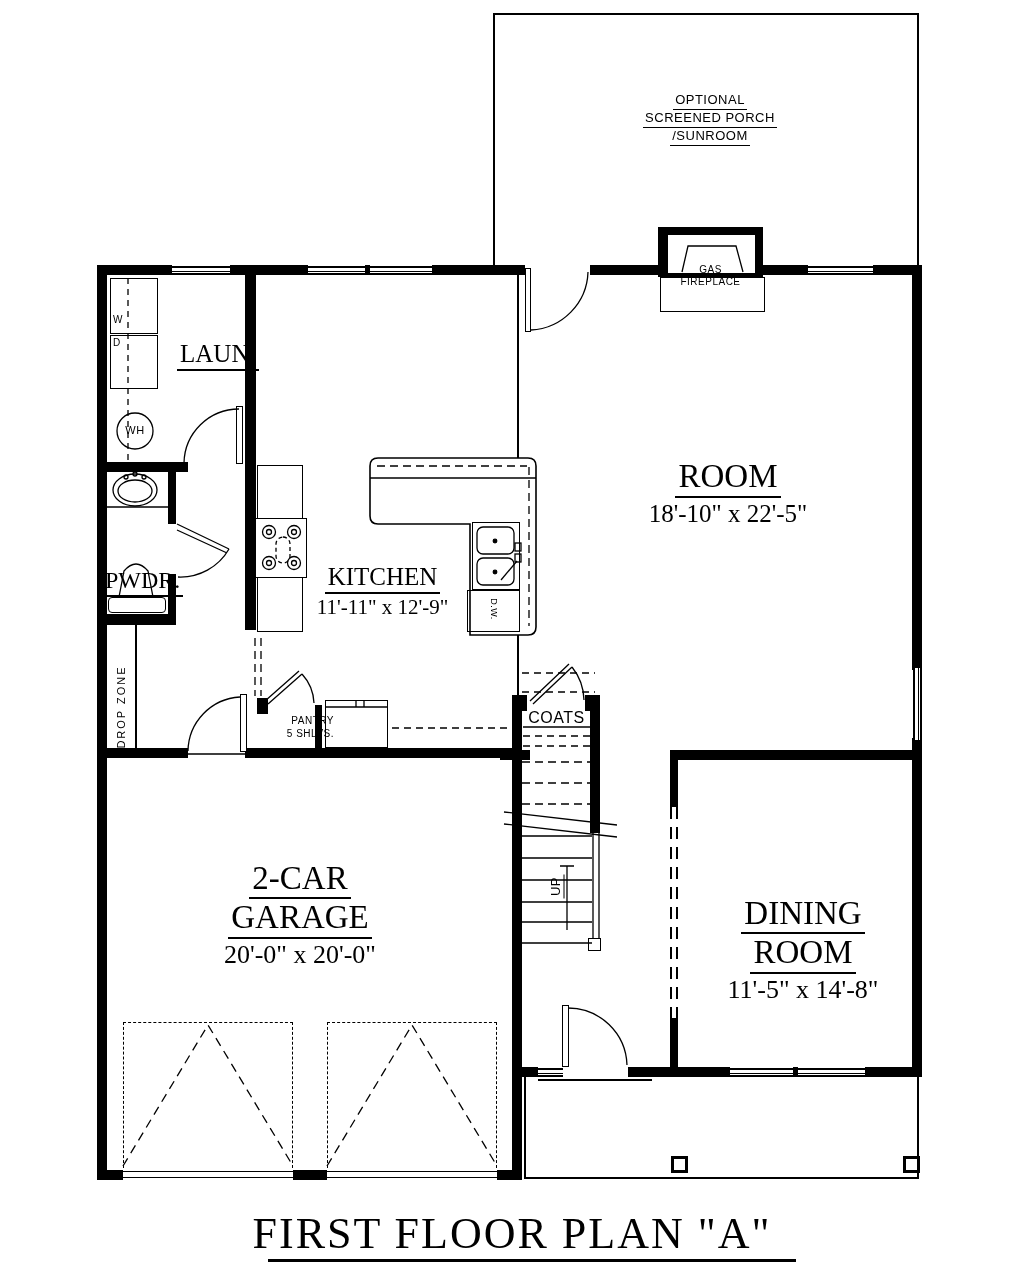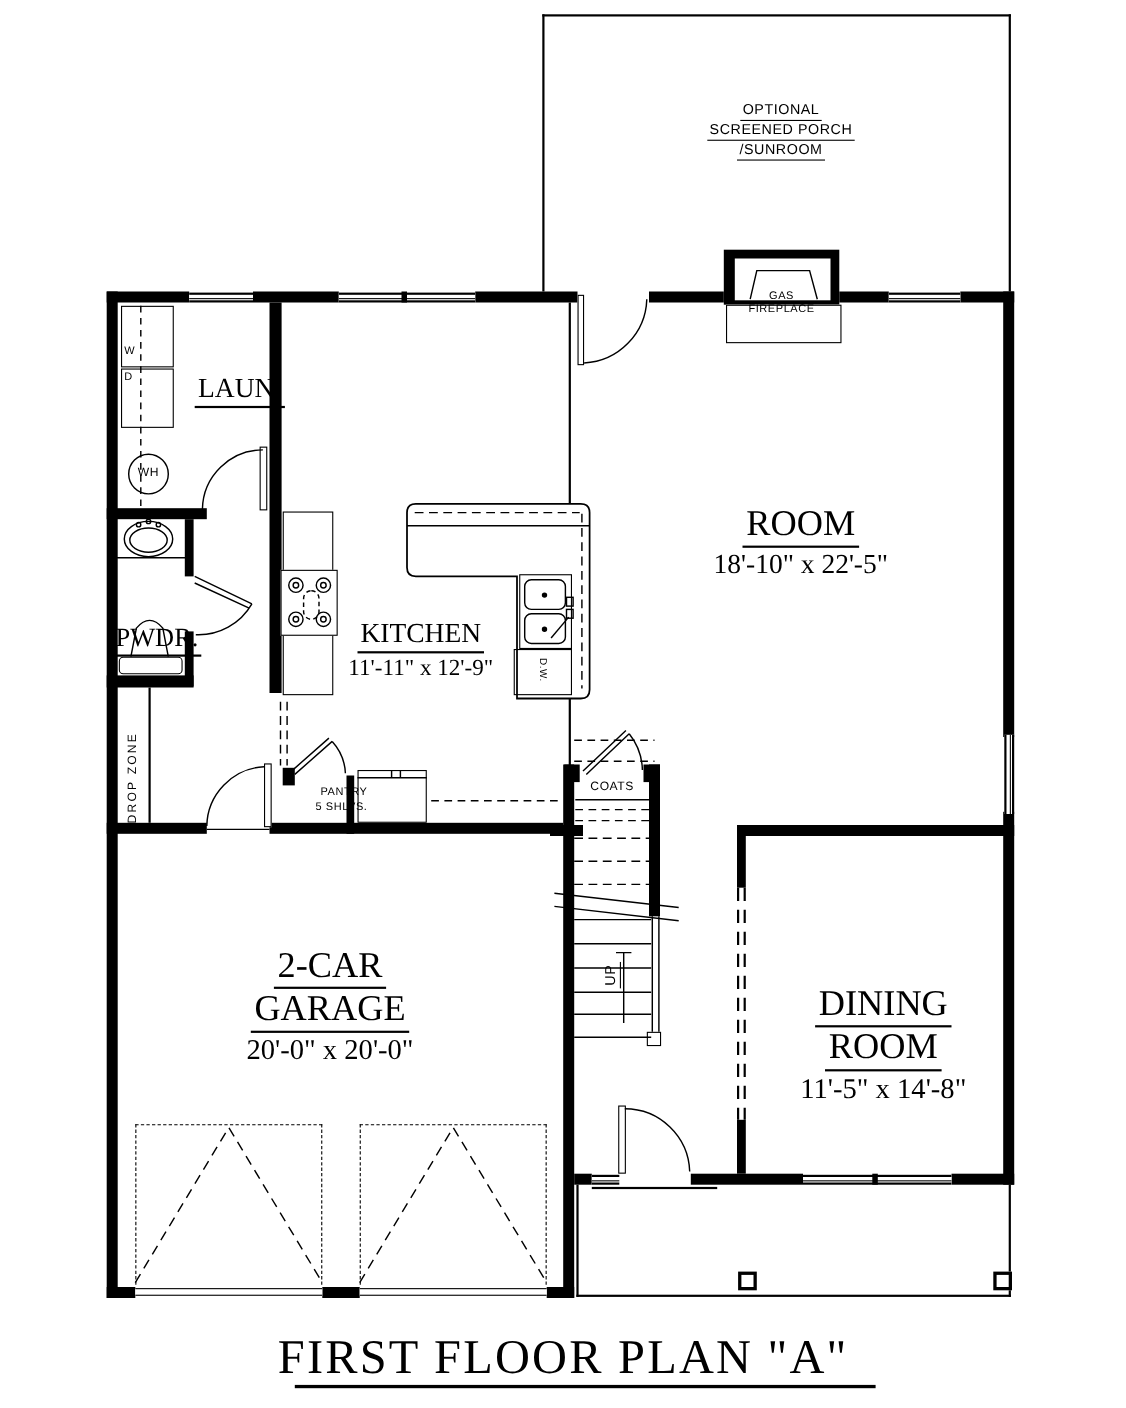--- a/index.html
+++ b/index.html
@@ -230,21 +230,21 @@
     <div style="font-size:33px;line-height:36px"><span class="u">DINING</span></div>
     <div style="font-size:33px;line-height:37px"><span class="u">ROOM</span></div>
     <div style="font-size:26px;line-height:32px">11'-5" x 14'-8"</div>
   </div>
 
   <div class="lbl sans ctr" style="left:276px;top:714px;width:58px;font-size:10px;line-height:13px;text-align:right;">
     <div>PANTRY</div>
     <div>5 SHLVS.</div>
   </div>
 
-  <div class="lbl sans ctr" style="left:523px;top:709px;width:67px;font-size:11px;">COATS</div>
+  <div class="lbl sans ctr" style="left:523px;top:709px;width:67px;font-size:16px;">COATS</div>
 
   <div class="lbl sans ctr" style="left:467px;top:604px;width:53px;font-size:9px;transform:rotate(90deg);">D.W.</div>
 
   <div class="lbl sans ctr" style="left:536px;top:878px;width:40px;font-size:13px;transform:rotate(-90deg);"><span class="u1">UP</span></div>
 
   <div class="lbl sans ctr" style="left:61px;top:701px;width:120px;font-size:11px;letter-spacing:2px;transform:rotate(-90deg);">DROP ZONE</div>
 
   <div class="lbl serif ctr" style="left:0;top:1208px;width:1024px;font-size:44px;letter-spacing:2px;">FIRST FLOOR PLAN "A"</div>
   <div class="ln" style="left:268px;top:1259px;width:528px;height:3px"></div>
 

